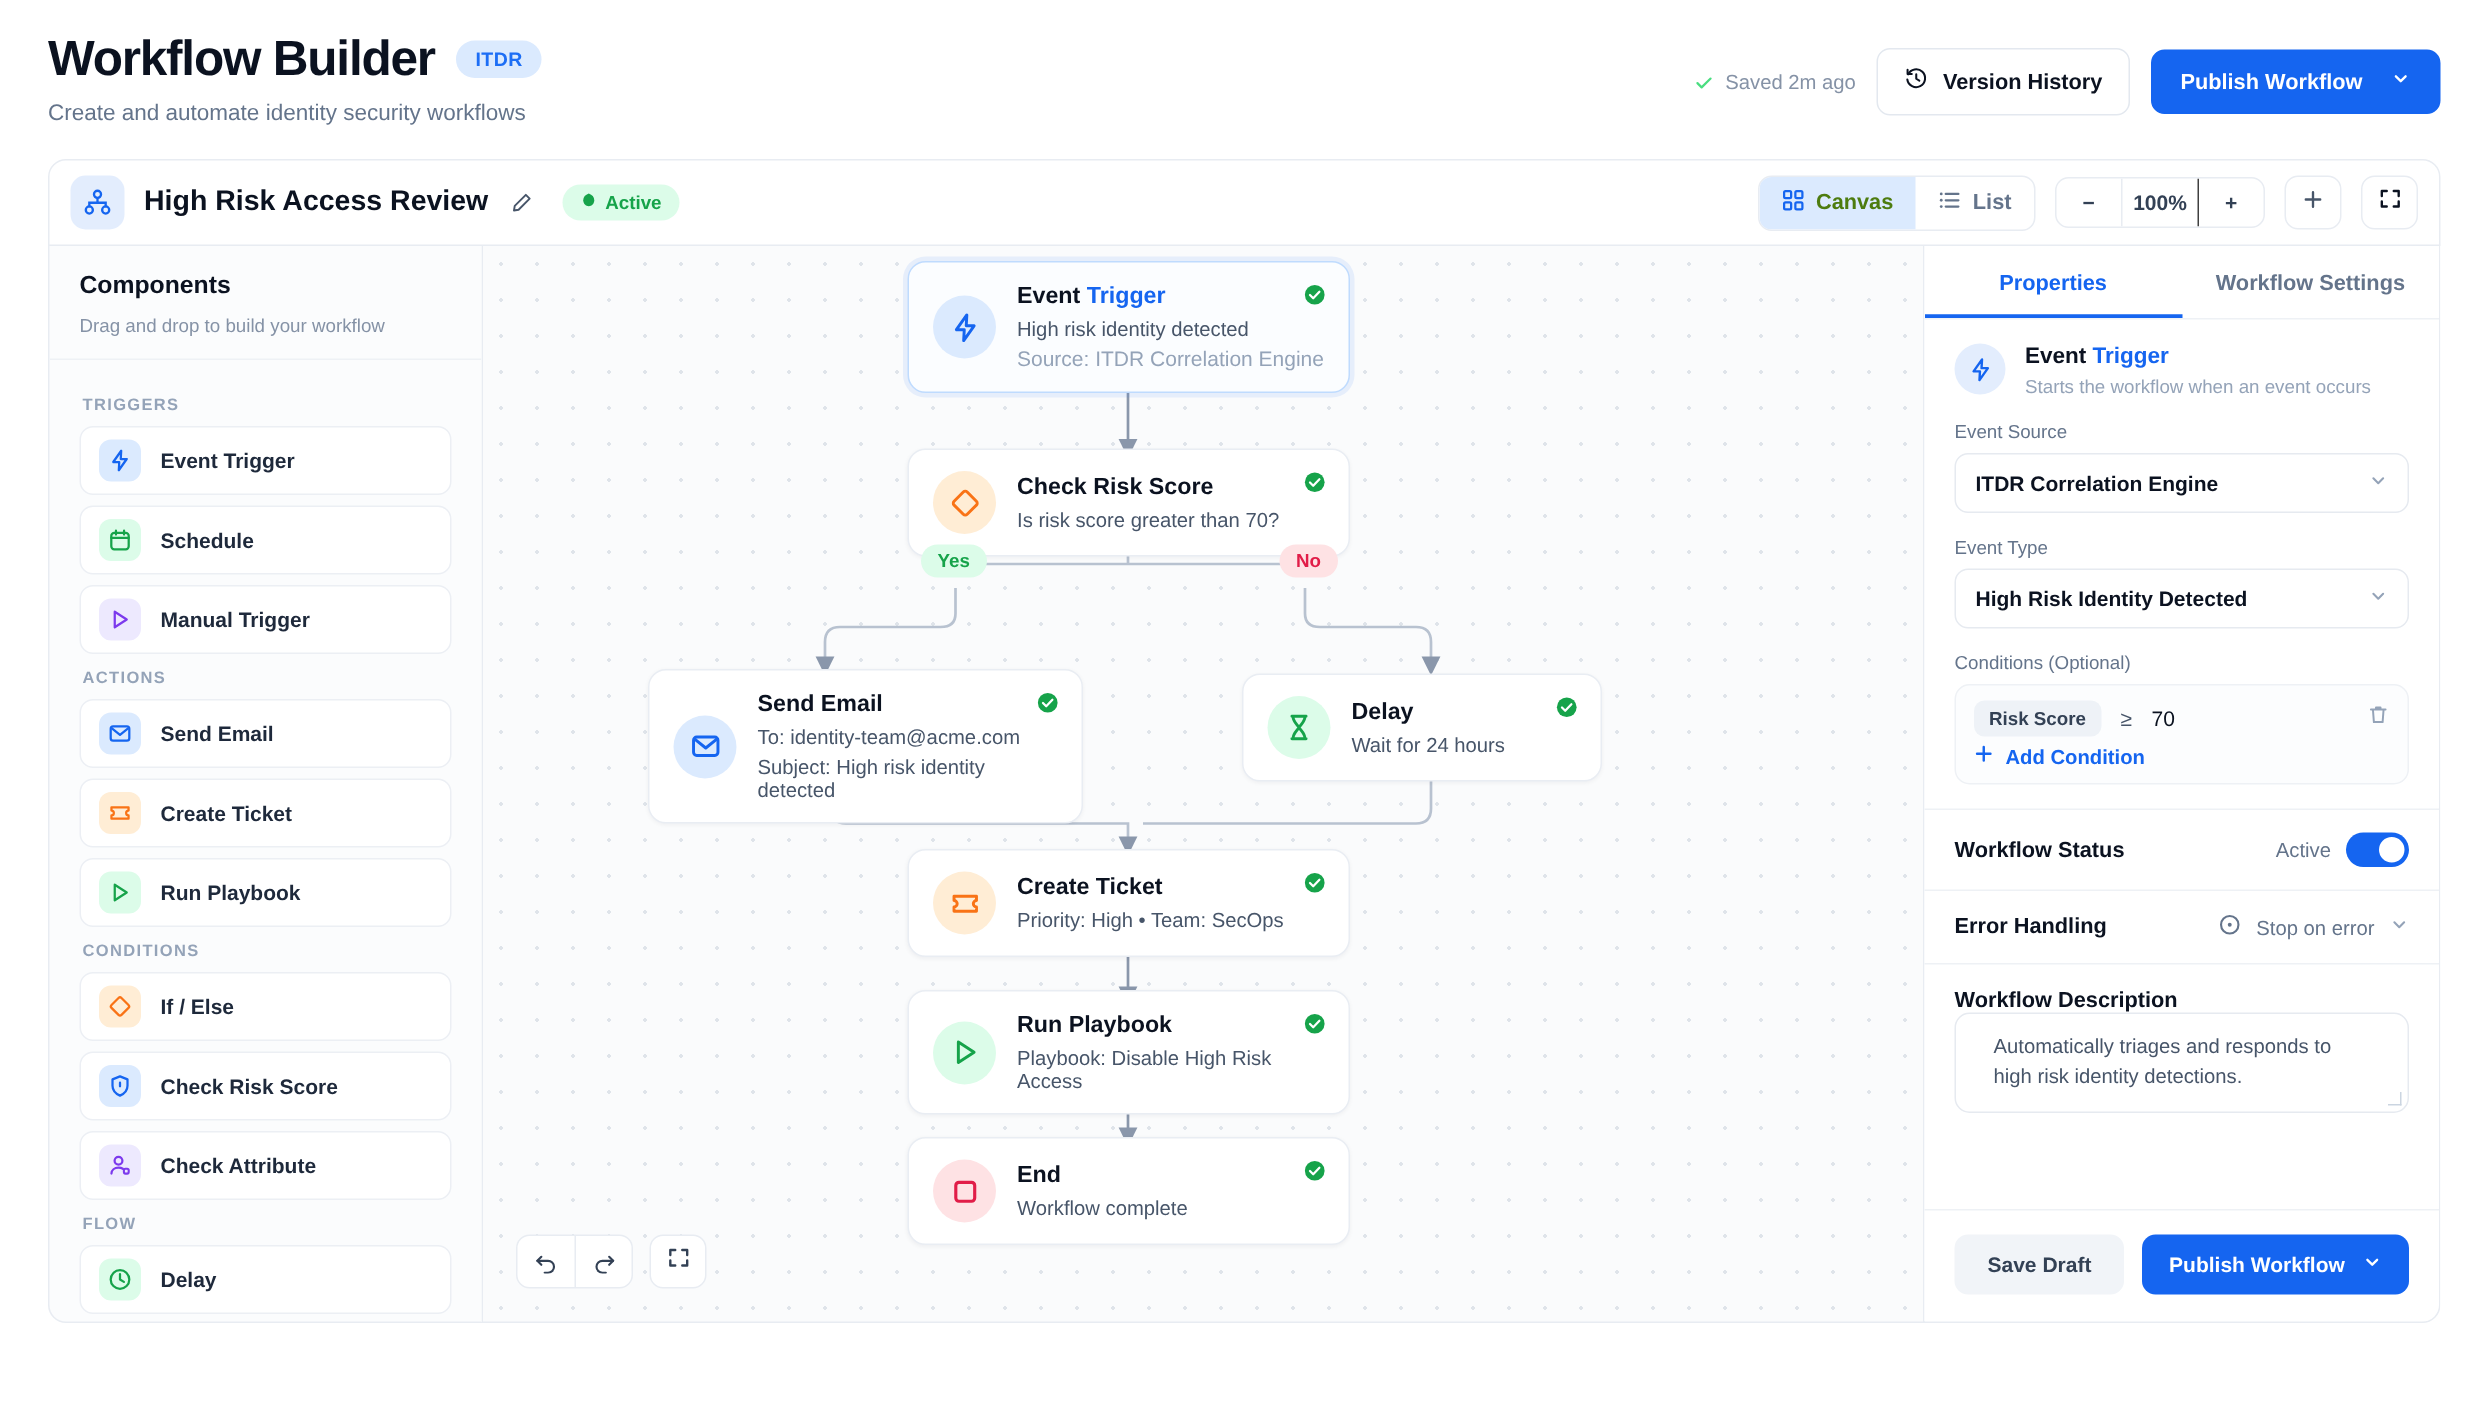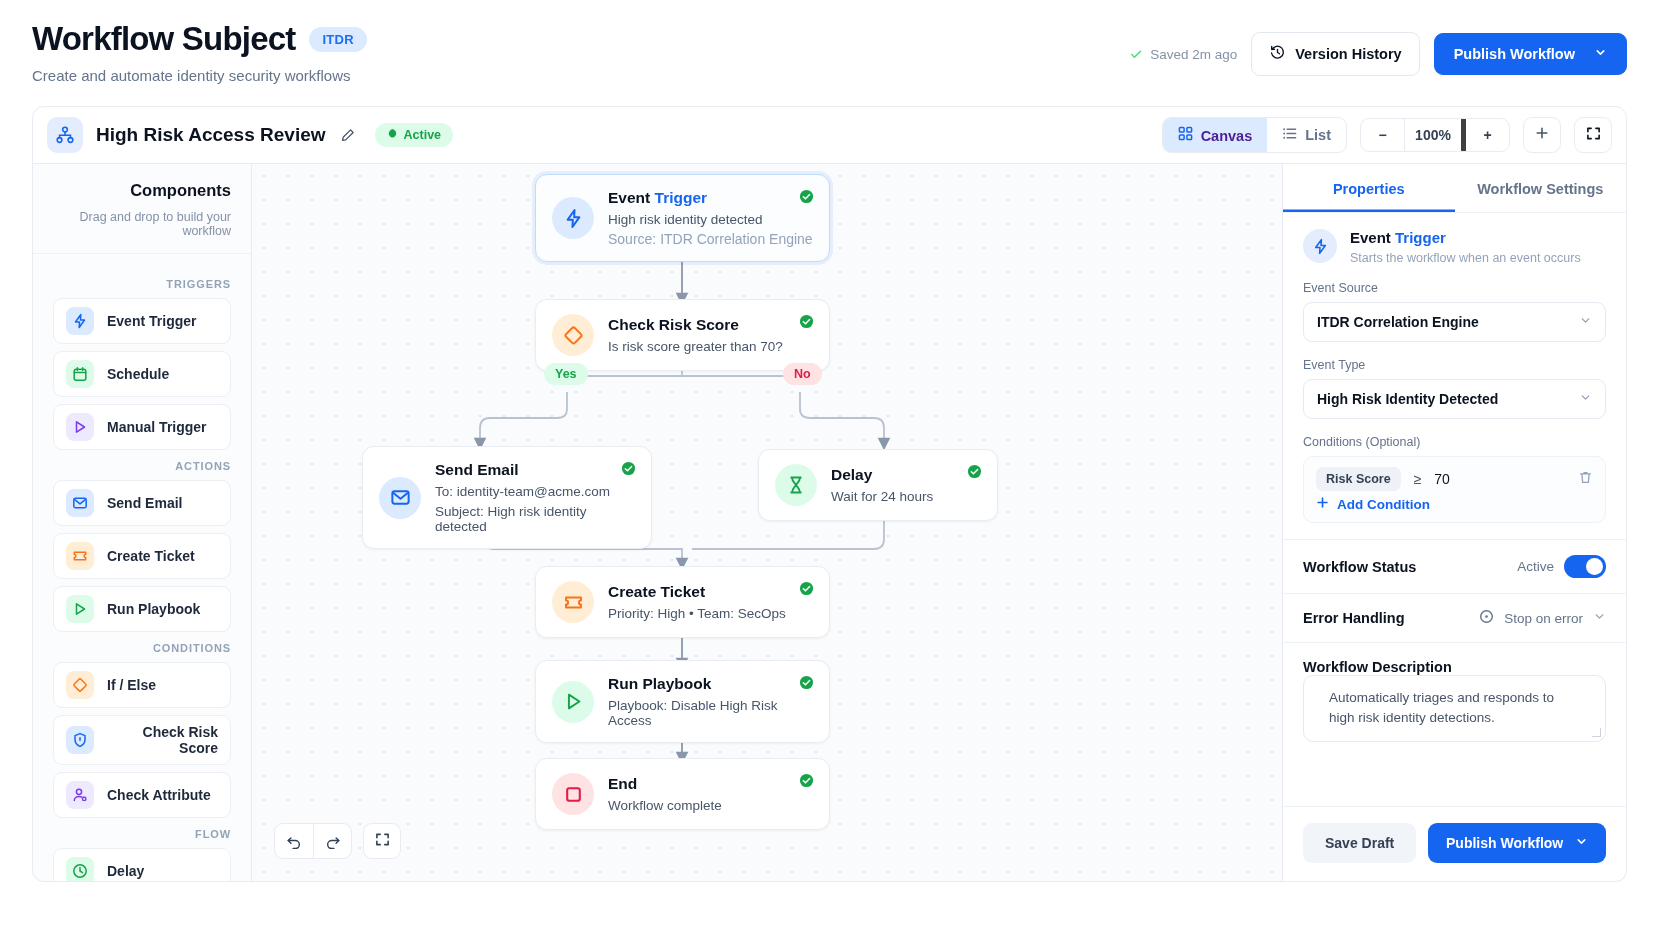--- a/index.html
+++ b/index.html
@@ -55,35 +55,35 @@
     padding: 5px 12px; border-radius: 999px; margin-left: 6px;
   }
   .wf-right { display: flex; align-items: center; gap: 13px; }
   .seg {
     display: flex; background: #fff; border: 1px solid #e8ecf2; border-radius: 9px; overflow: hidden;
   }
   .seg-item {
     display: flex; align-items: center; gap: 8px; padding: 8px 15px;
     font-size: 14.5px; font-weight: 700; color: #64748b; cursor: pointer;
   }
-  .seg-item.active { background: #dbeafe; color: #4c1d95; align-items: flex-end; }
+  .seg-item.active { background: #dbeafe; color: #4d7c0f; }
   .zoomgrp { display: flex; align-items: center; border: 1px solid #e8ecf2; border-radius: 9px; overflow: hidden; }
   .zoomgrp > div { padding: 8px 0; width: 43px; display:flex; align-items:center; justify-content:center;
     font-size: 14px; font-weight: 700; color:#334155; cursor: pointer; }
-  .zoomgrp .zval { width: 62px; border-left: 1px solid #e8ecf2; border-right: 5px solid #404040; cursor: default;}
+  .zoomgrp .zval { width: 52px; border-left: 1px solid #e8ecf2; border-right: 1px solid #404040; cursor: default;}
   .sq-btn { width: 38px; height: 36px; border: 1px solid #e8ecf2; border-radius: 9px; background:#fff;
     display:flex; align-items:center; justify-content:center; cursor:pointer; }
 
   
   .body-wrap { display: flex; height: 718px; }
 
   
   .sidebar {
-    width: 220px; background: #fbfcfd; border: 1px solid #e8ecf2; border-top: none;
-    border-radius: 0 0 0 12px; flex: none; overflow: hidden; text-align: right;
+    width: 290px; background: #fbfcfd; border: 1px solid #e8ecf2; border-top: none;
+    border-radius: 0 0 0 12px; flex: none; overflow: hidden;
   }
   .sb-head { padding: 17px 20px 15px 20px; border-bottom: 1px solid #eef1f5; }
   .sb-title { font-size: 16.5px; font-weight: 700; color: #0b1220; }
   .sb-sub { margin-top: 10px; font-size: 12.5px; color: #8592a6; }
   .sb-body { padding: 14px 20px 0 20px; }
   .sb-group-label { font-size: 11px; font-weight: 700; color: #94a3b8; letter-spacing: .9px; margin: 10px 0 8px 2px; }
   .sb-item {
     display: flex; align-items: center; gap: 13px; background: #fff;
     border: 1px solid #eceff4; border-radius: 9px; padding: 8px 12px; margin-bottom: 7px; cursor: grab;
   }
@@ -169,21 +169,21 @@
      border-radius:9px; cursor:pointer; display:flex; align-items:center; justify-content:center; gap:12px; }
 </style>
 </head>
 <body>
 
 <div class="page">
 
   <div class="header">
     <div class="hdr-left">
       <div class="title-row">
-        <div class="app-title">Workflow Subject</div>
+        <div class="app-title">Workflow Builder</div>
         <div class="pill-itdr">ITDR</div>
       </div>
       <div class="subtitle">Create and automate identity security workflows</div>
     </div>
     <div class="hdr-right">
       <div class="saved">
         <span>
           <svg width="14" height="14" viewBox="0 0 16 16" fill="none">
               <path d="M3 8.5l3.2 3.2L13 5" stroke="#4ade80" stroke-width="1.7" stroke-linecap="round" stroke-linejoin="round"></path>
             </svg>

